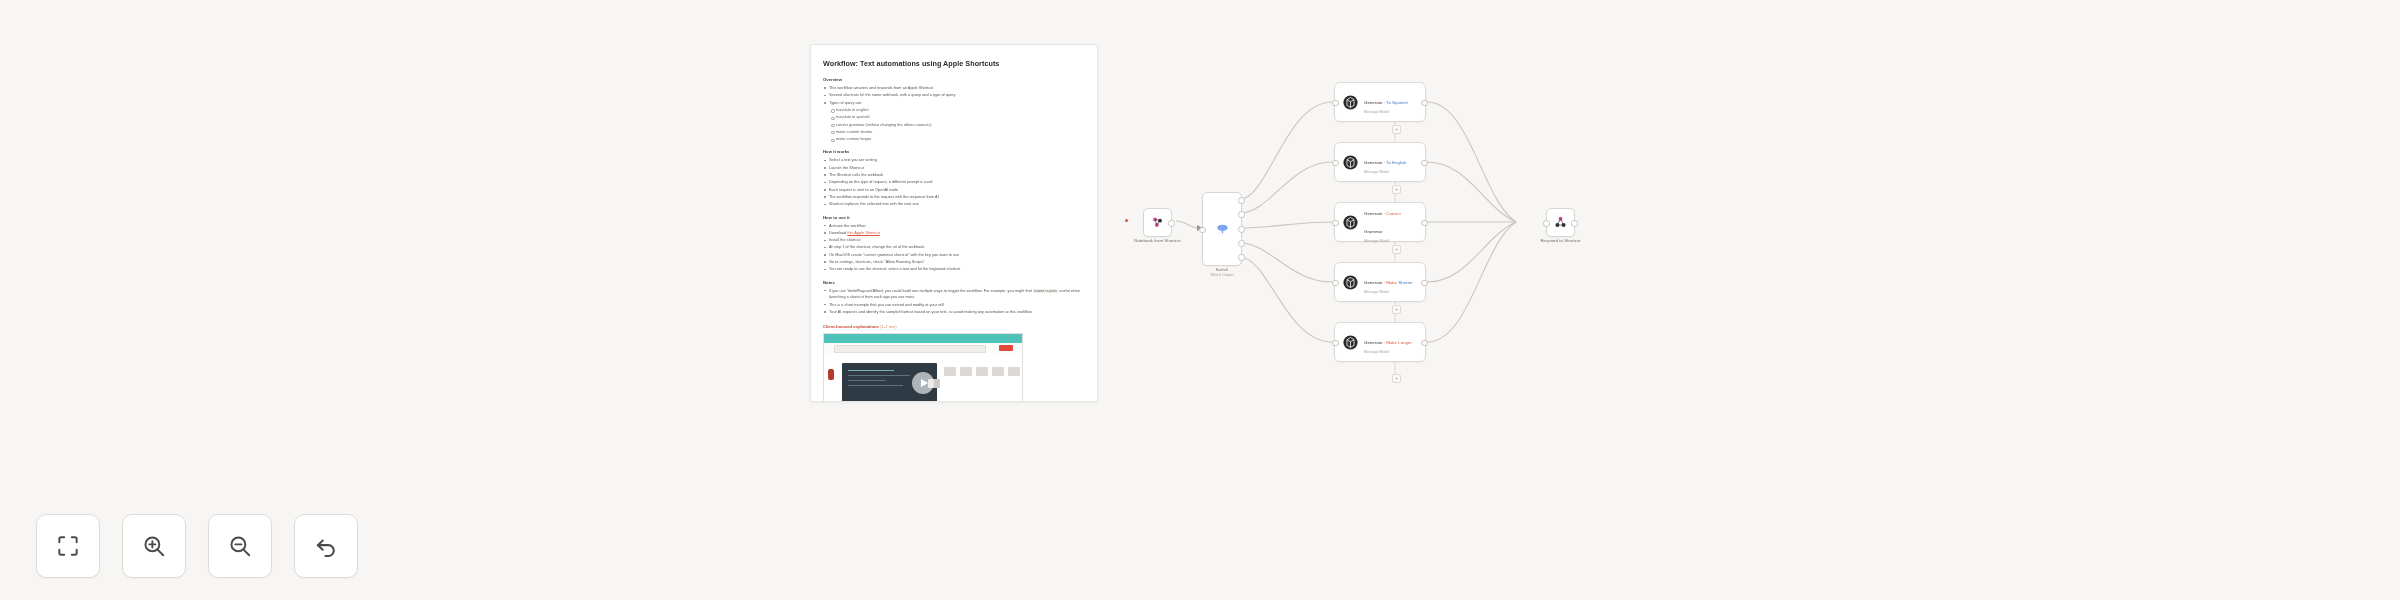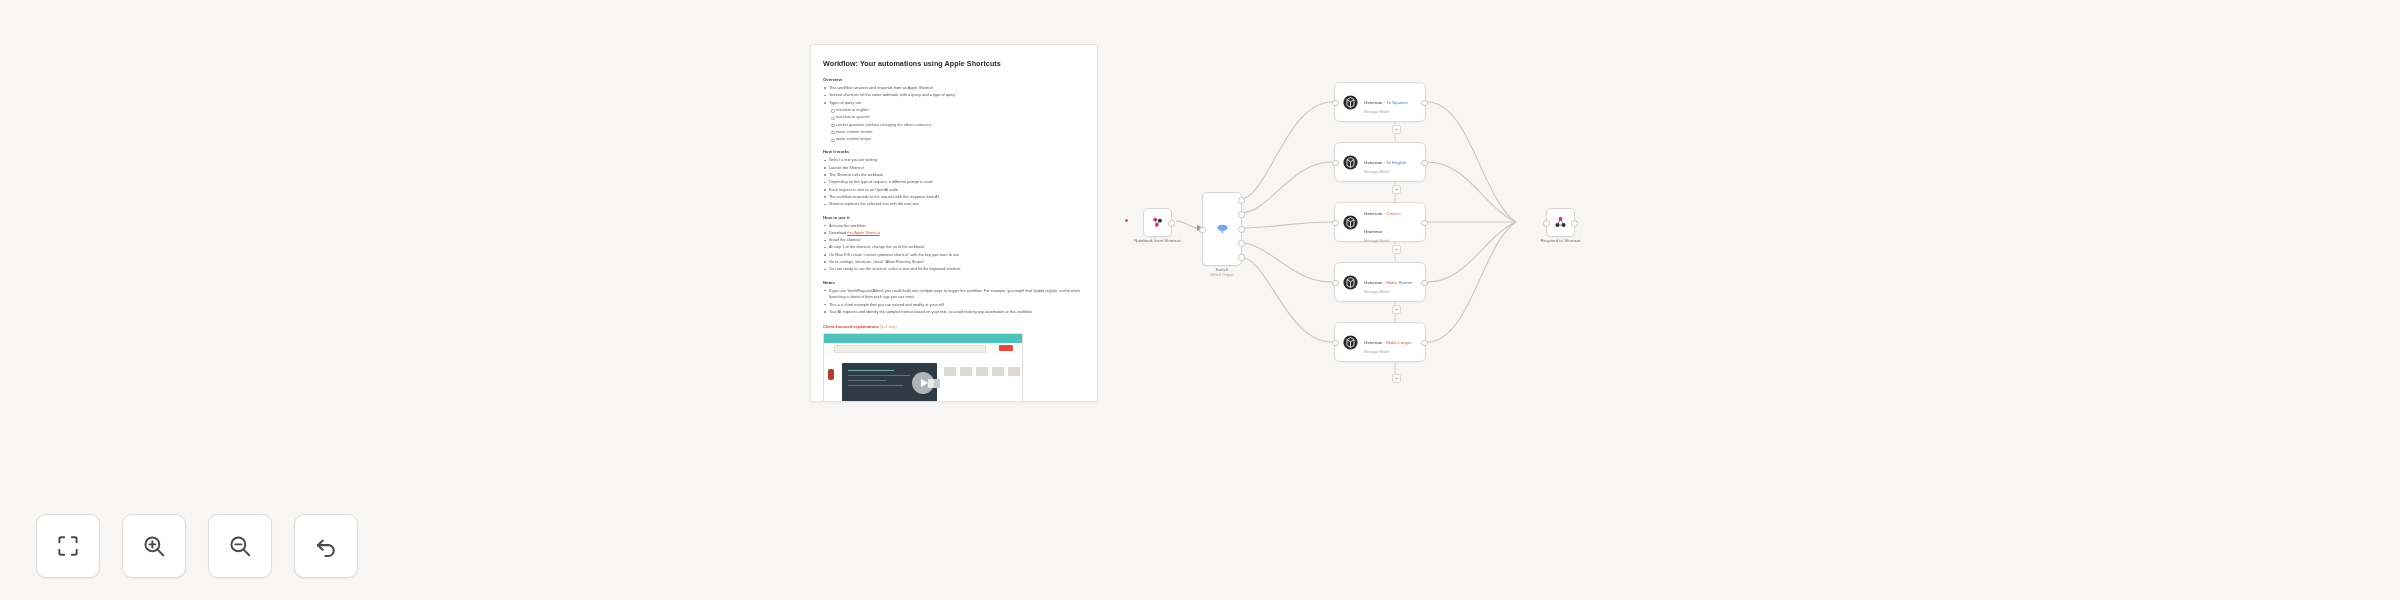--- a/index.html
+++ b/index.html
@@ -392,21 +392,21 @@
         <path d="M1395,242 L1395,262"></path>
         <path d="M1395,302 L1395,322"></path>
         <path d="M1395,362 L1395,382"></path>
       </g>
 
       <polygon points="1197,225 1203,228 1197,231" fill="#9b9893"></polygon>
     </svg>
 
     <div id="doc-card">
 
-      <div class="doc-title">Workflow: Your automations using Apple Shortcuts</div>
+      <div class="doc-title">Workflow: Text automations using Apple Shortcuts</div>
 
       <div class="doc-h">Overview</div>
       <ul class="doc-ul">
         <li class="doc-li">This workflow answers and responds from an Apple Shortcut</li>
         <li class="doc-li">Several shortcuts hit the same webhook, with a query and a type of query</li>
         <li class="doc-li">Types of query are:</li>
         <li class="doc-li sub">translate to english</li>
         <li class="doc-li sub">translate to spanish</li>
         <li class="doc-li sub">correct grammar (without changing the others nuances)</li>
         <li class="doc-li sub">make content shorter</li>

